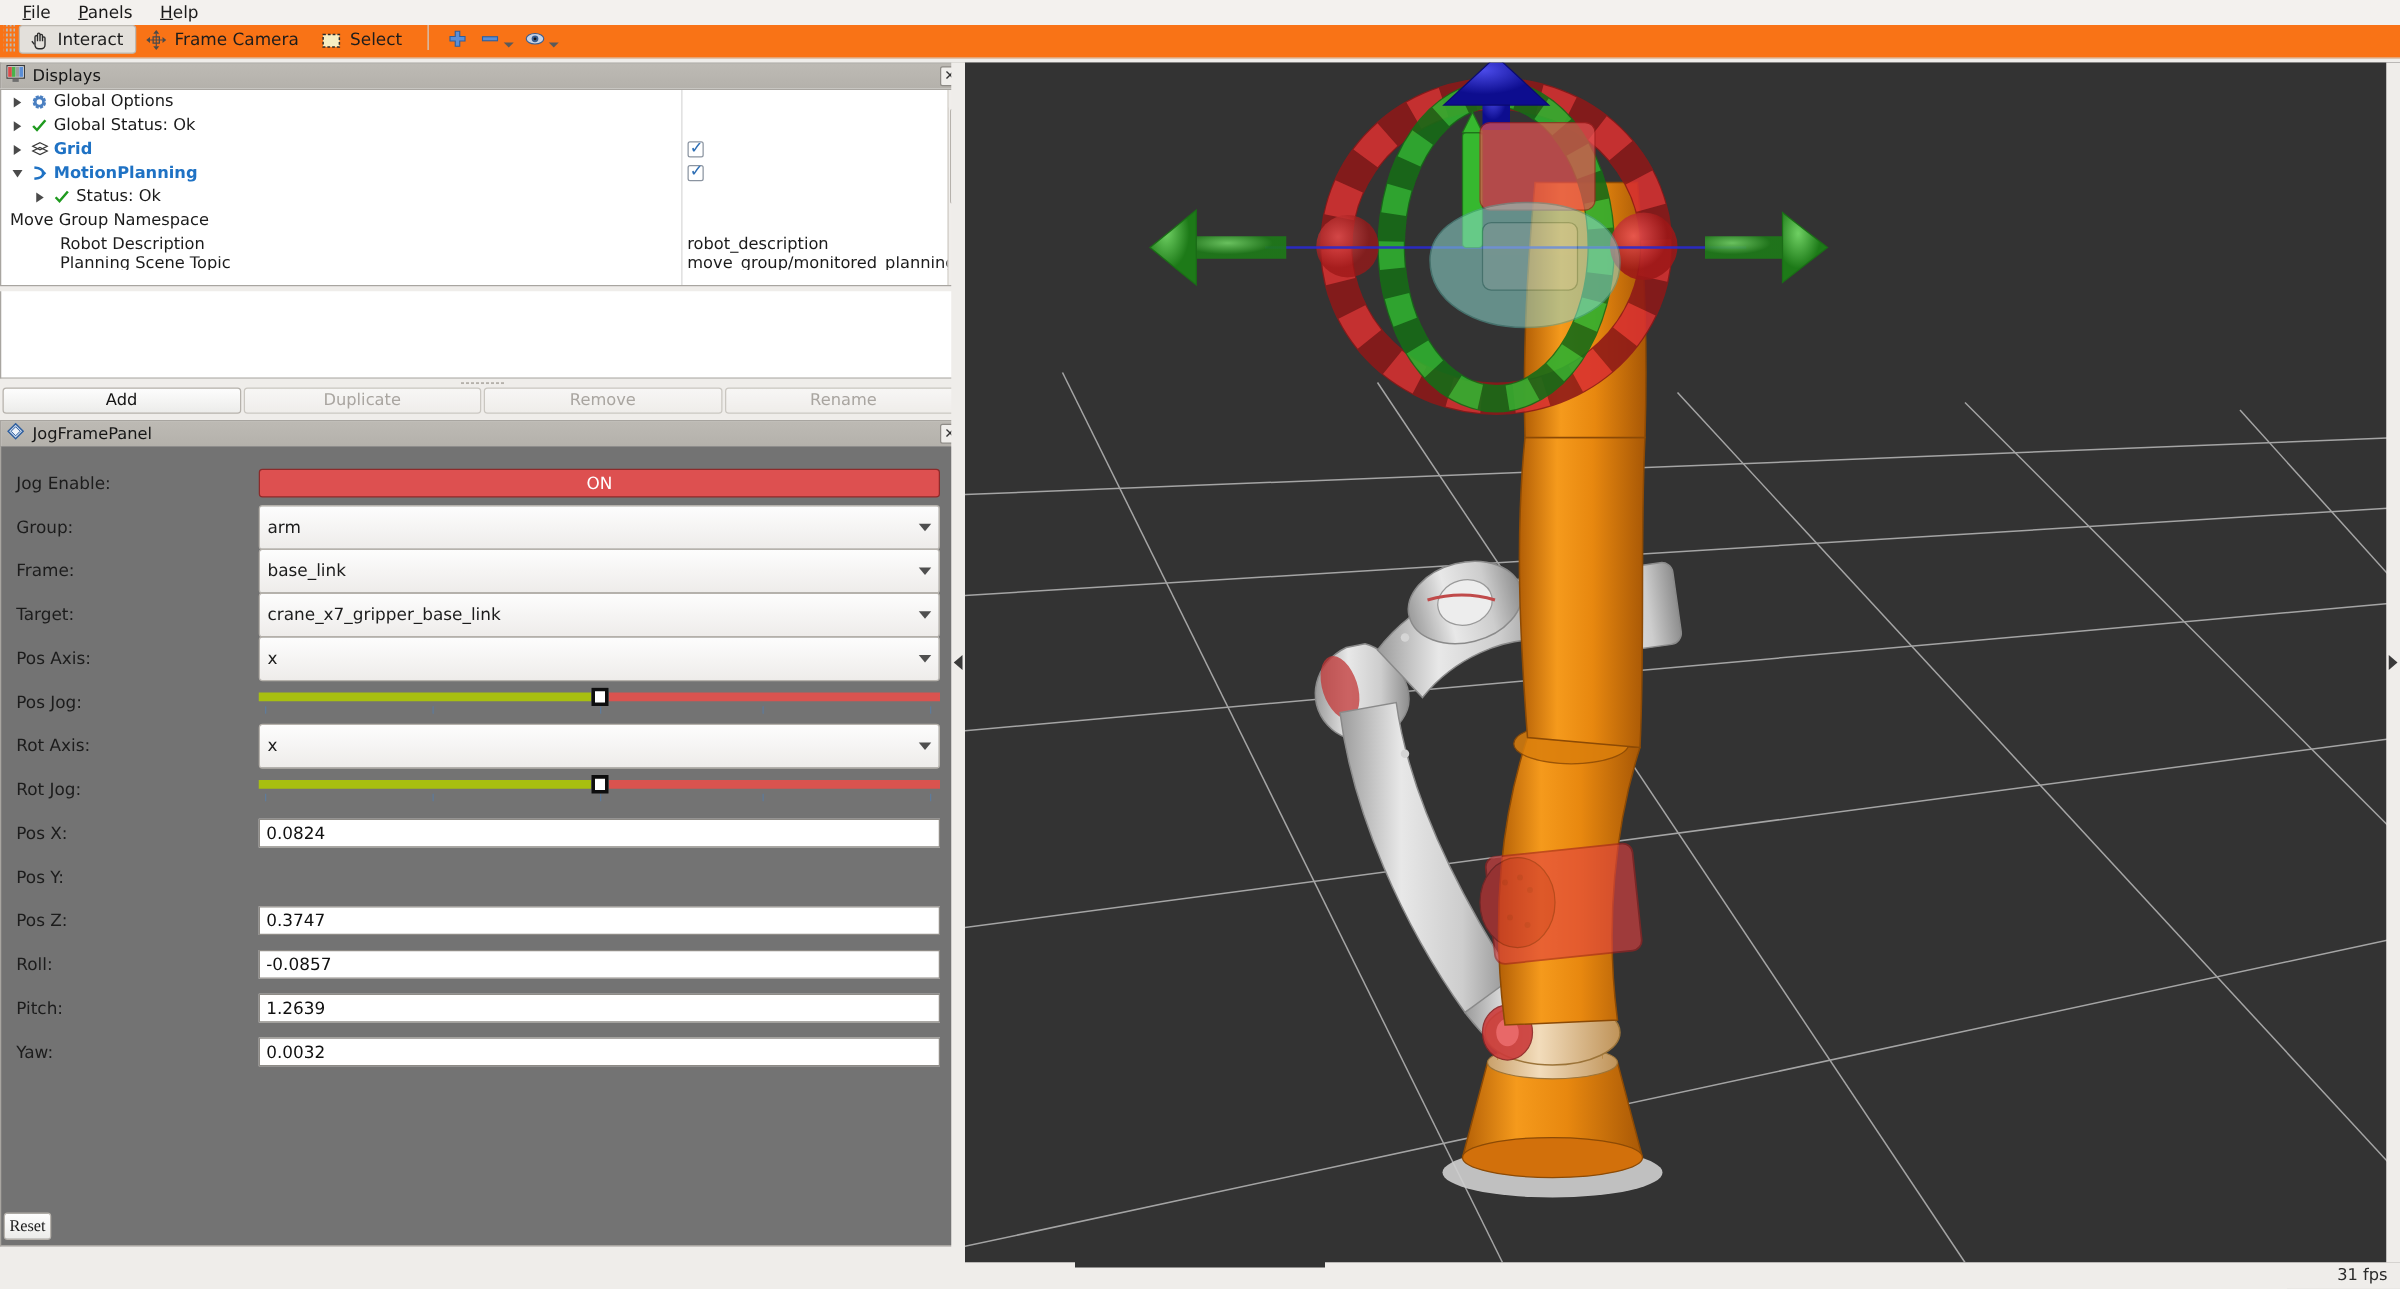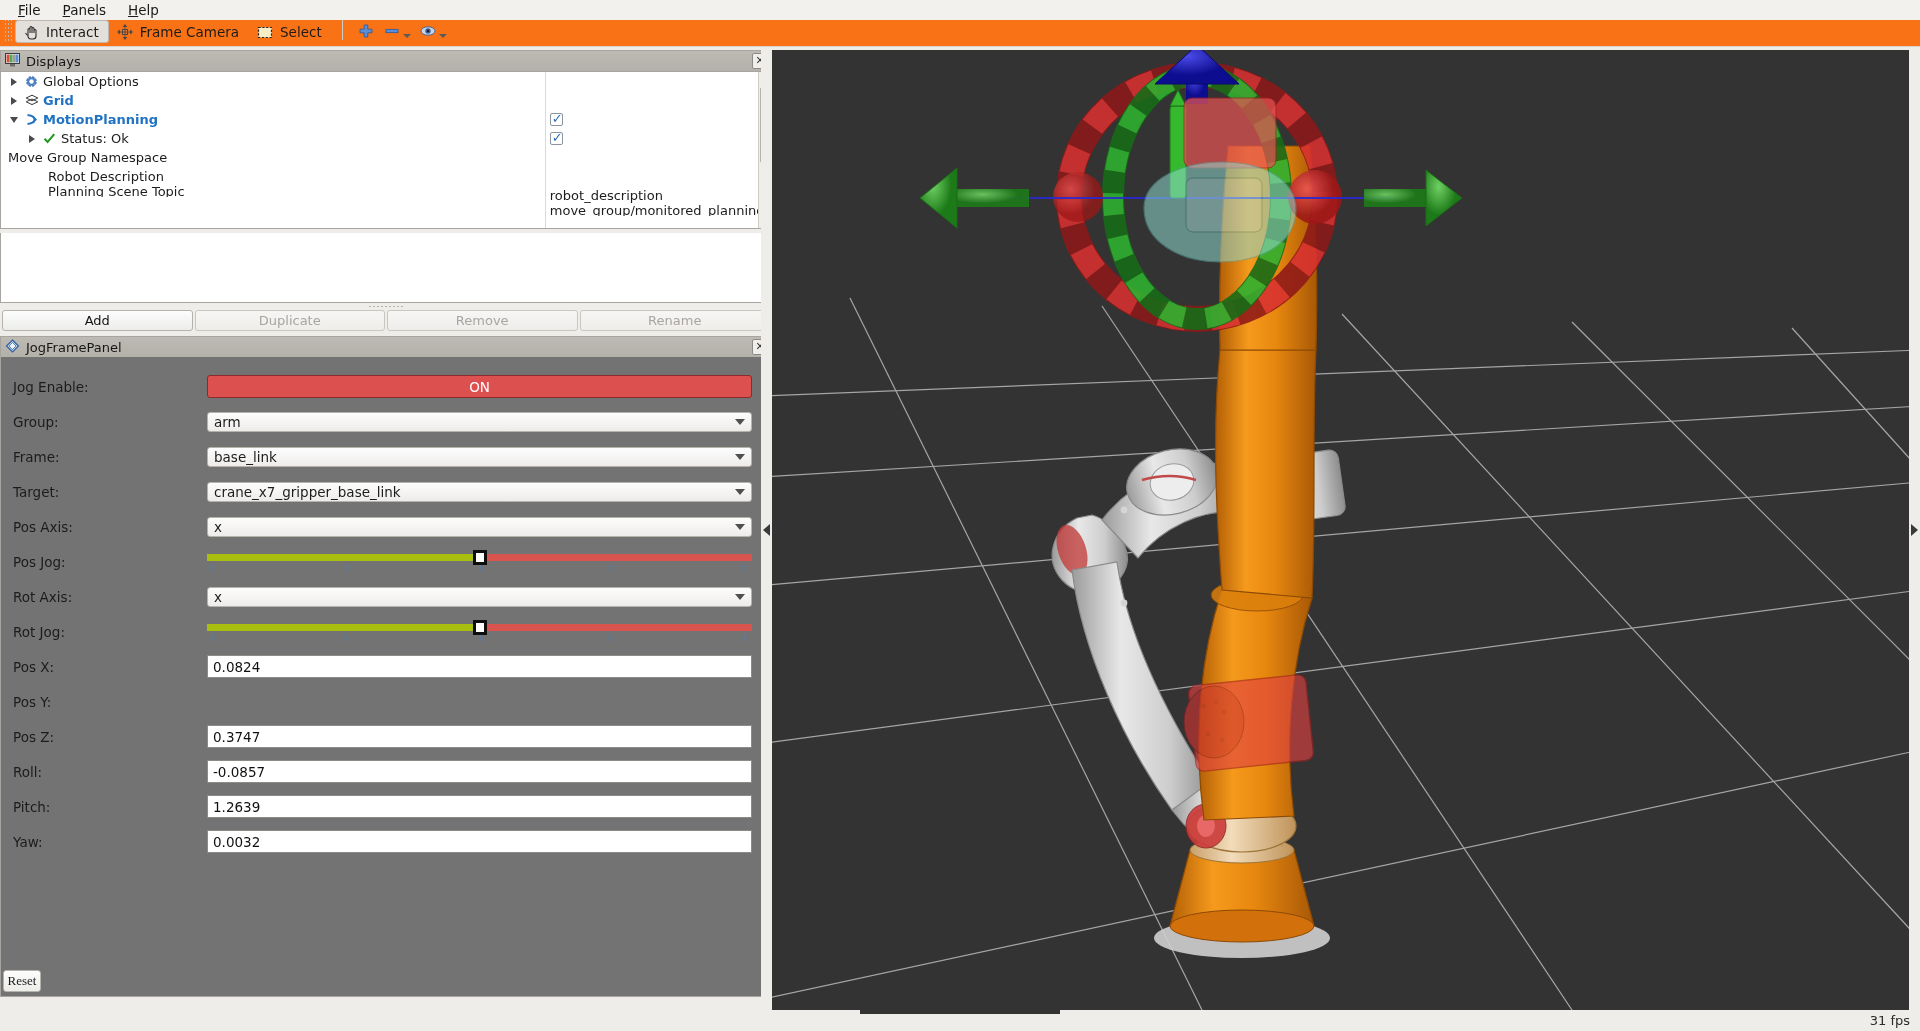--- a/index.html
+++ b/index.html
@@ -147,21 +147,21 @@
   .frow { display: flex; align-items: center; height: 35px; }
   .flabel { width: 198px; font-size: 13.5px; padding-left: 4px; flex: none; }
   .fctl { flex: 1; padding-right: 11px; }
 
   .onbtn {
     height: 23px; background: #dd5050; border: 1px solid #8d2a2a;
     border-radius: 3px; color: #fff; font-size: 13.5px;
     display: flex; align-items: center; justify-content: center; cursor: default;
   }
   .combo {
-    height: 20px; background: linear-gradient(#fdfdfd, #eeecea);
+    height: 36px; background: linear-gradient(#fdfdfd, #eeecea);
     border: 1px solid #b6b2ac; border-radius: 3px;
     display: flex; align-items: center; padding: 0 6px;
     font-size: 13.5px; position: relative; cursor: default;
   }
   .combo .cv { flex: 1; }
   .combo .carr { width:0;height:0;border-left:5px solid transparent;
     border-right:5px solid transparent;border-top:6px solid #4f4f4f; }
   .tfield {
     height: 23px; background: #ffffff; border: 1px solid #8e8b86;
     display: flex; align-items: center; padding: 0 5px; font-size: 13.5px;
@@ -327,20 +327,31 @@
                 <circle cx="6.5" cy="6.5" r="2.2" fill="#ffffff"></circle>
                 <g stroke="#ffffff" stroke-width="1.1">
                   <path d="M6.5 0.6 V2.2 M6.5 10.8 V12.4 M0.6 6.5 H2.2 M10.8 6.5 H12.4"></path>
                   <path d="M2.3 2.3 L3.4 3.4 M9.6 9.6 L10.7 10.7 M10.7 2.3 L9.6 3.4 M3.4 9.6 L2.3 10.7"></path>
                 </g>
               </svg>
             </span>
             <span class="t-label">Global Options</span>
           </div>
 
+          <div class="tree-row" style="padding-left:4px">
+            <span class="tw">
+                <i class="arrow-r"></i>
+              </span>
+            <span class="t-icon">
+              <svg width="13" height="13" viewBox="0 0 13 13">
+                  <path d="M1.5 6.8 L4.6 10 L11.3 2.2" fill="none" stroke="#1f9a1f" stroke-width="2"></path>
+                </svg>
+            </span>
+            <span class="t-label">Global Status: Ok</span>
+          </div>
 
           <div class="tree-row" style="padding-left:4px">
             <span class="tw">
                 <i class="arrow-r"></i>
               </span>
             <span class="t-icon">
               <svg width="14" height="13" viewBox="0 0 14 13">
                   <g fill="none" stroke="#3a3a3a" stroke-width="1">
                 <path d="M7 1.2 L12.8 4 L7 6.8 L1.2 4 Z"></path>
                 <path d="M7 5 L12.8 7.8 L7 10.6 L1.2 7.8 Z"></path>

